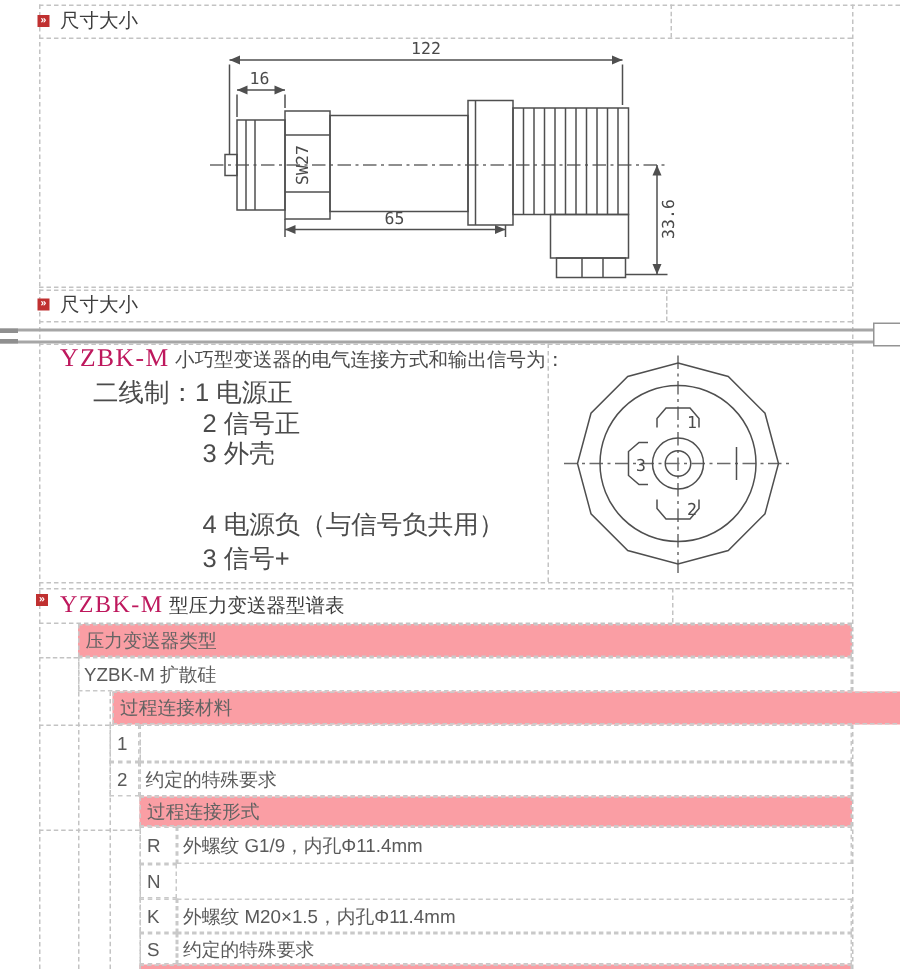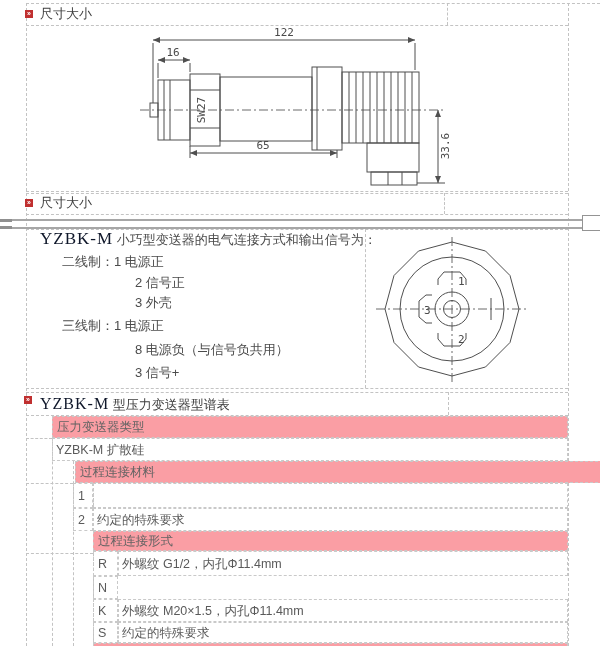--- a/index.html
+++ b/index.html
@@ -2,23 +2,23 @@
 <html><head>
 <meta charset="utf-8">
 <style>
   html,body{margin:0;padding:0;background:#fff;}
   #canvas{position:relative;width:600px;height:646px;background:#fff;overflow:hidden;
           font-family:"Liberation Sans","DejaVu Sans",sans-serif;color:#4b4b4b;}
   .vline{position:absolute;width:0;border-left:1px dashed #c3c3c3;}
   .hline{position:absolute;height:0;border-top:1px dashed #c3c3c3;}
   .sec-head{position:absolute;left:40px;height:22px;line-height:22px;font-size:13px;color:#3d3d3d;white-space:nowrap;}
   .anchor{position:absolute;width:8px;height:8px;background:#c03030;color:#fff;font-size:7px;line-height:8px;text-align:center;font-weight:bold;}
-  .model{font-family:"Liberation Serif","DejaVu Serif",serif;font-size:17px;color:#0f172a;letter-spacing:1px;}
+  .model{font-family:"Liberation Serif","DejaVu Serif",serif;font-size:17px;color:#be185d;letter-spacing:1px;}
   .introline{position:absolute;left:40px;top:229px;width:330px;font-size:13px;line-height:20px;white-space:nowrap;}
-  .wline{position:absolute;height:16px;line-height:16px;font-size:13px;white-space:nowrap;color:#4b4b4b;}
+  .wline{position:absolute;height:16px;line-height:16px;font-size:17px;white-space:nowrap;color:#4b4b4b;}
   .ind-a{left:62px;}
   .ind-b{left:135px;}
   .trow{position:absolute;box-sizing:border-box;border:1px dashed #c9c9c9;font-size:12.5px;color:#5a5a5a;overflow:hidden;white-space:nowrap;}
   .trow.pink{background:#fa9ea4;color:#636363;}
   .trow .pad{padding-left:4px;display:block;}
   .sep-line{position:absolute;left:0;top:219px;width:582px;height:6px;border-top:2px solid #a6a6a6;border-bottom:2px solid #a6a6a6;}
   .sep-capL{position:absolute;background:#8f8f8f;}
   .sep-capR{position:absolute;left:582px;top:215px;width:17px;height:14px;border:1px solid #949494;background:#fff;}
   svg text{fill:#4a4a4a;font-family:"DejaVu Sans Mono","Liberation Mono",monospace;font-size:11px;}
   svg .thin{stroke:#4f4f4f;stroke-width:1;fill:none;}
@@ -113,22 +113,21 @@
   <div class="hline" style="left:26px;top:388px;width:542px;"></div>
   <div class="vline" style="left:365px;top:229px;height:159px;"></div>
 
   <div class="introline">
     <span class="model">YZBK-M</span>
     <span style="font-size:13px;">小巧型变送器的电气连接方式和输出信号为：</span>
   </div>
   <div class="wline ind-a" style="top:254px;">二线制：1 电源正</div>
   <div class="wline ind-b" style="top:275px;">2 信号正</div>
   <div class="wline ind-b" style="top:295px;">3 外壳</div>
-  <div class="wline ind-a" style="top:318px;">三线制：1 电源正</div>
-  <div class="wline ind-b" style="top:342px;">8 电源负（与信号负共用）</div>
+  <div class="wline ind-b" style="top:342px;">4 电源负（与信号负共用）</div>
   <div class="wline ind-b" style="top:365px;">3 信号+</div>
 
   <svg style="position:absolute;left:376px;top:236px;" width="152" height="150" viewBox="0 0 152 150">
     <g transform="translate(76,73)">
       <line class="cl" x1="-76" y1="0" x2="76" y2="0"></line>
       <line class="cl" x1="0" y1="-72" x2="0" y2="74"></line>
       <polygon class="thin" points="0,-67 33.5,-58 58,-33.5 67,0 58,33.5 33.5,58 0,67 -33.5,58 -58,33.5 -67,0 -58,-33.5 -33.5,-58"></polygon>
       <circle class="thin" cx="0" cy="0" r="52"></circle>
       <circle class="thin" cx="0" cy="0" r="17"></circle>
       <circle class="thin" cx="0" cy="0" r="8.5"></circle>
@@ -179,21 +178,21 @@
   <div class="trow" style="left:93px;top:508px;width:475px;height:23px;line-height:22px;">
     <span class="pad" style="padding-left:3px;">约定的特殊要求</span>
   </div>
   <div class="trow pink" style="left:93px;top:531px;width:475px;height:20px;line-height:19px;">
     <span class="pad">过程连接形式</span>
   </div>
   <div class="trow" style="left:93px;top:551px;width:25px;height:25px;line-height:24px;">
     <span class="pad">R</span>
   </div>
   <div class="trow" style="left:118px;top:551px;width:450px;height:25px;line-height:24px;">
-    <span class="pad" style="padding-left:3px;">外螺纹 G1/2，内孔Φ11.4mm</span>
+    <span class="pad" style="padding-left:3px;">外螺纹 G1/9，内孔Φ11.4mm</span>
   </div>
   <div class="trow" style="left:93px;top:576px;width:25px;height:23px;line-height:22px;">
     <span class="pad">N</span>
   </div>
   <div class="trow" style="left:93px;top:599px;width:25px;height:23px;line-height:22px;">
     <span class="pad">K</span>
   </div>
   <div class="trow" style="left:118px;top:599px;width:450px;height:23px;line-height:22px;">
     <span class="pad" style="padding-left:3px;">外螺纹 M20×1.5，内孔Φ11.4mm</span>
   </div>

